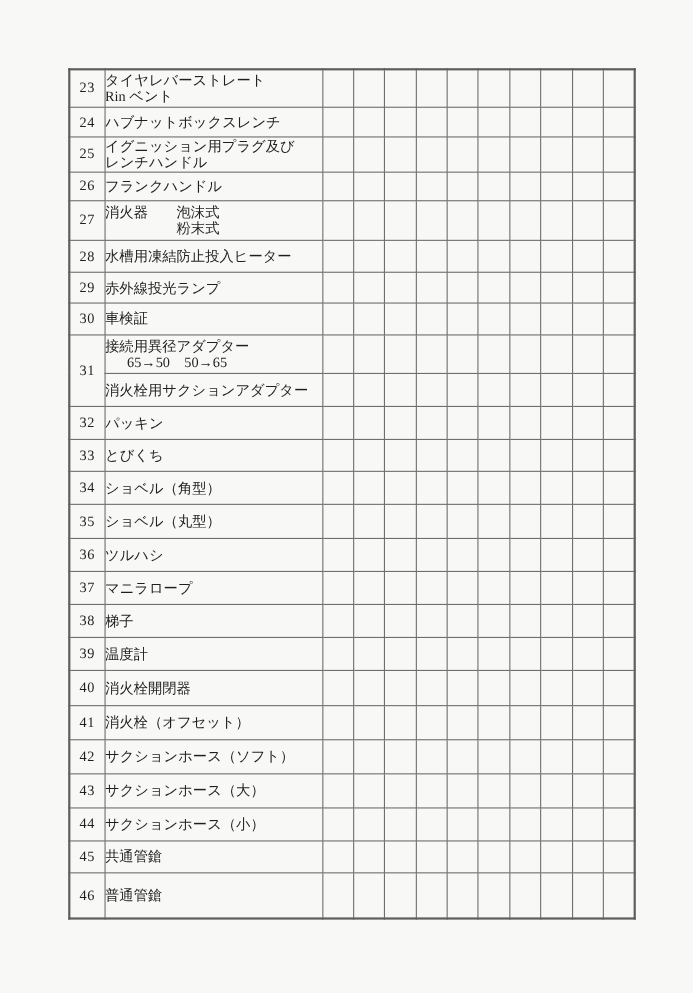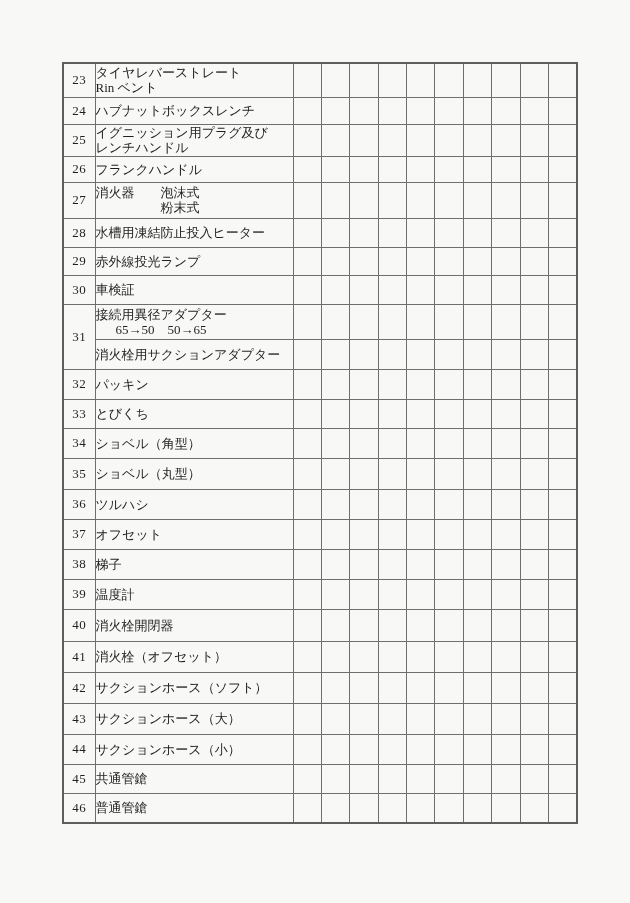--- a/index.html
+++ b/index.html
@@ -310,21 +310,21 @@
           <td class="check"></td>
           <td class="check"></td>
           <td class="check"></td>
           <td class="check"></td>
           <td class="check"></td>
           <td class="check"></td>
         </tr>
         <tr style="height: 30px; padding-left: 16px;">
           <td class="num">37</td>
           <td class="desc">
-            <span class="line">オフセット</span>
+            <span class="line">マニラロープ</span>
           </td>
           <td class="check"></td>
           <td class="check"></td>
           <td class="check"></td>
           <td class="check"></td>
           <td class="check"></td>
           <td class="check"></td>
           <td class="check"></td>
           <td class="check"></td>
           <td class="check"></td>
@@ -451,21 +451,21 @@
           <td class="check"></td>
           <td class="check"></td>
           <td class="check"></td>
           <td class="check"></td>
           <td class="check"></td>
           <td class="check"></td>
           <td class="check"></td>
           <td class="check"></td>
           <td class="check"></td>
         </tr>
-        <tr style="height: 30px; padding-left: 12px;">
+        <tr style="height: 42px; padding-left: 12px;">
           <td class="num">46</td>
           <td class="desc">
             <span class="line">普通管鎗</span>
           </td>
           <td class="check"></td>
           <td class="check"></td>
           <td class="check"></td>
           <td class="check"></td>
           <td class="check"></td>
           <td class="check"></td>

